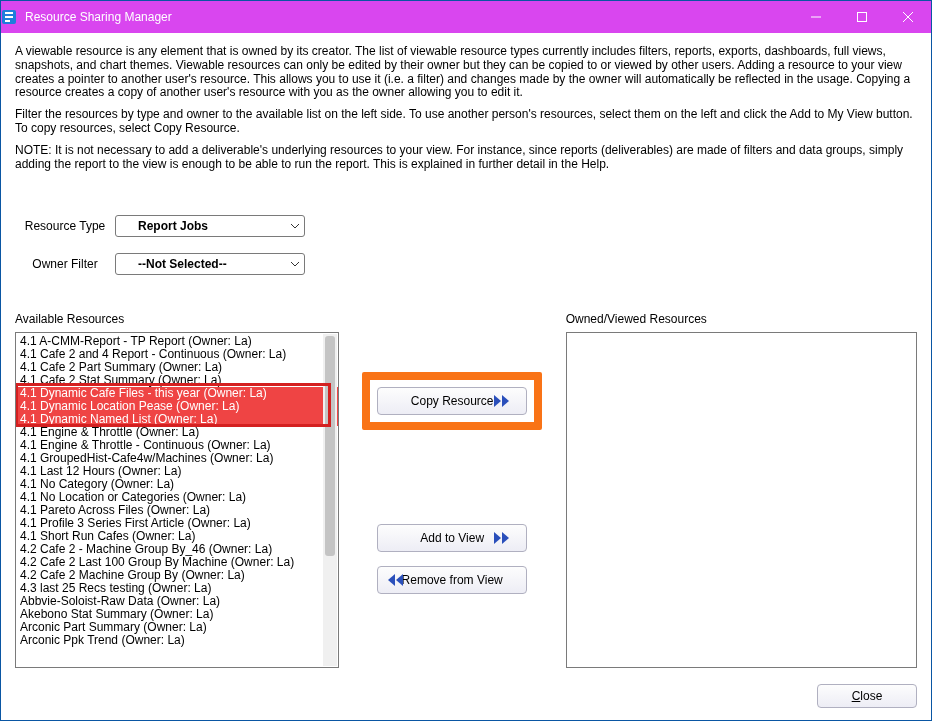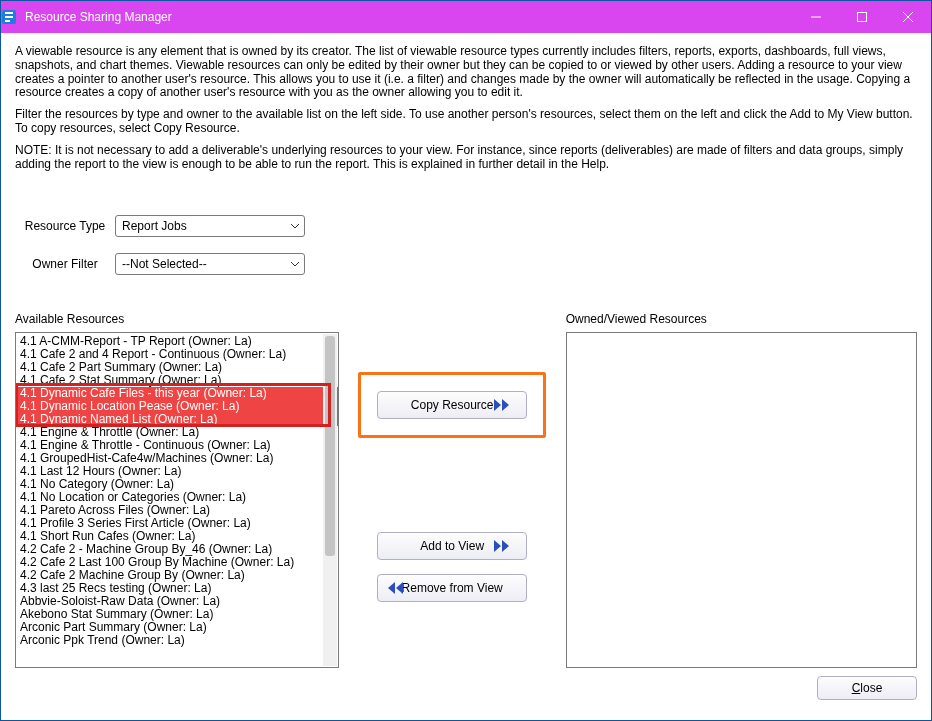--- a/index.html
+++ b/index.html
@@ -61,23 +61,24 @@
     }
     .filter-label { width: 100px; font-size: 12px; }
     .select {
       width: 190px;
       height: 22px;
       border: 1px solid #7a7a7a;
       border-radius: 3px;
       display: flex;
       align-items: center;
       justify-content: space-between;
-      padding: 0 4px 0 6px;
+      padding: 0 4px 0 22px;
       font-size: 12px;
       background: #fff;
+      font-weight: bold;
     }
     .select .chev svg { width: 10px; height: 10px; display: block; }
     .columns {
       display: flex;
       margin-top: 21px;
       gap: 0;
     }
     .left { width: 328px; }
     .mid { width: 230px; display: flex; flex-direction: column; align-items: center; padding-top: 60px; }
     .right { width: 356px; }
@@ -142,29 +143,29 @@
       font-size: 12px;
       margin-bottom: 8px;
       position: relative;
     }
     .action-btn .arrow { position: absolute; right: 10px; display: inline-flex; }
     .action-btn .arrow svg { width: 22px; height: 14px; }
     .action-btn .arrowL { position: absolute; left: 10px; display: inline-flex; }
     .action-btn .arrowL svg { width: 22px; height: 14px; }
     .copy-highlight {
       position: relative;
-      border: 3px solid #f97316;
-      padding: 16px;
+      border: 8px solid #f97316;
+      padding: 7px;
       border-radius: 2px;
     }
     .btn-stack2 { margin-top: 94px; }
     .footer {
       position: absolute;
       right: 14px;
-      bottom: 20px;
+      bottom: 12px;
     }
     .close-btn {
       width: 100px;
       height: 24px;
       border: 1px solid #b0b0c0;
       border-radius: 4px;
       background: linear-gradient(#fdfdfd, #ededf5);
       display: flex;
       align-items: center;
       justify-content: center;

